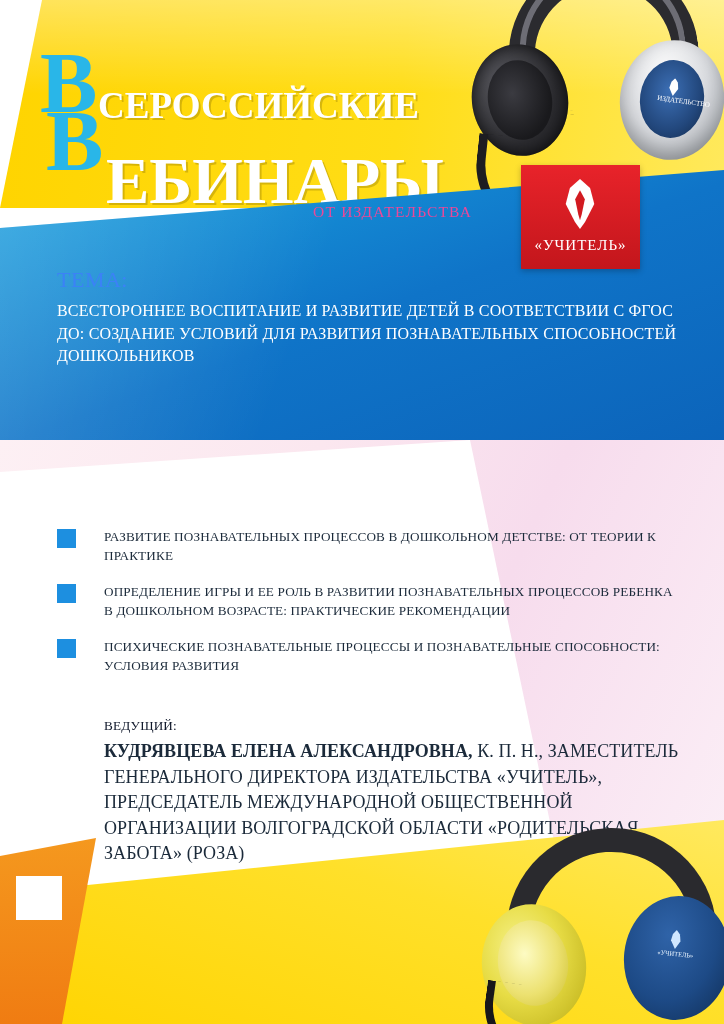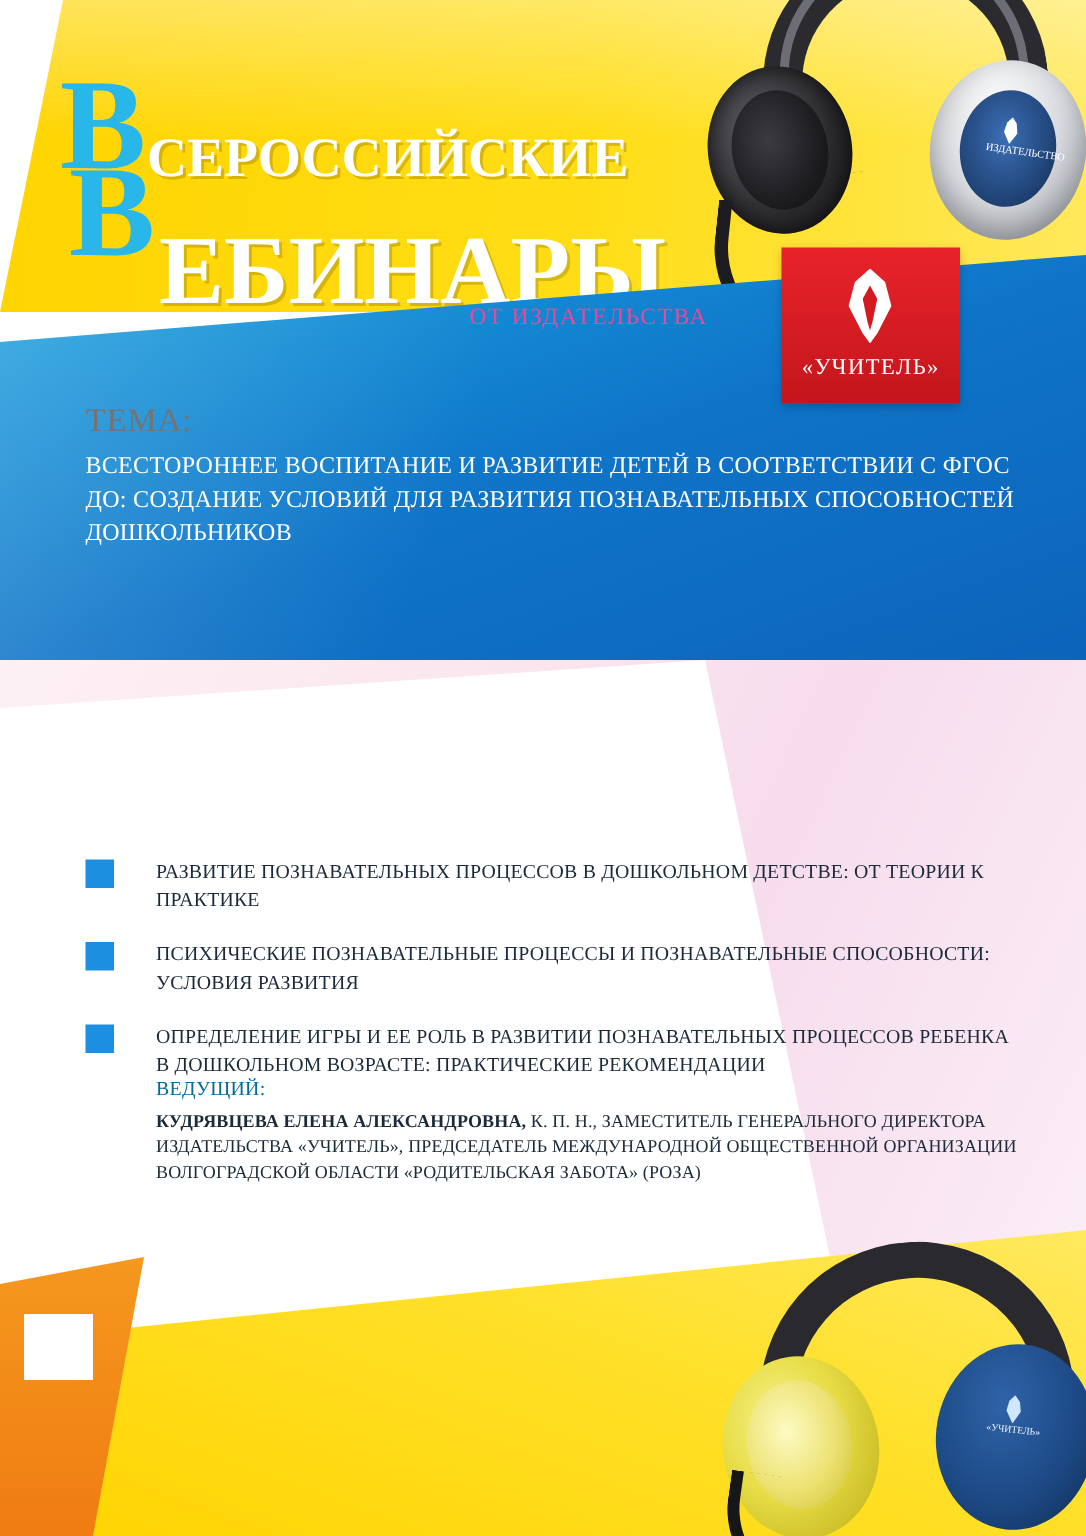--- a/index.html
+++ b/index.html
@@ -231,21 +231,21 @@
     letter-spacing: 1px;
   }
 
   
   .theme-label {
     position: absolute;
     left: 57px; top: 267px;
     font-family: "Liberation Serif", serif;
     font-size: 22px;
     letter-spacing: .5px;
-    color: #737373;
+    color: #3b82f6;
   }
   .theme-title {
     position: absolute;
     left: 57px; top: 300px;
     width: 620px;
     font-family: "Liberation Serif", serif;
     font-size: 16px;
     line-height: 1.42;
     color: #ffffff;
     letter-spacing: .2px;
@@ -262,21 +262,21 @@
     position: absolute;
     left: 0; top: 440px;
     width: 560px; height: 430px;
     background: #ffffff;
     clip-path: polygon(0 32px, 470px 0px, 560px 430px, 0 430px);
   }
 
   
   .bullets {
     position: absolute;
-    left: 57px; top: 571px;
+    left: 57px; top: 527px;
     width: 620px;
   }
   .bullet-row {
     position: relative;
     margin-bottom: 17px;
     padding-left: 47px;
   }
   .bullet-box {
     position: absolute;
     left: 0; top: 2px;
@@ -293,27 +293,27 @@
 
   
   .presenter {
     position: absolute;
     left: 104px; top: 718px;
     width: 580px;
   }
   .presenter-label {
     font-family: "Liberation Serif", serif;
     font-size: 13.2px;
-    color: #0369a1;
+    color: #0f172a;
     letter-spacing: .2px;
     margin-bottom: 5px;
   }
   .presenter-text {
     font-family: "Liberation Serif", serif;
-    font-size: 12px;
+    font-size: 18px;
     line-height: 1.42;
     color: #1b2a3a;
     letter-spacing: .1px;
   }
   .presenter-text b { font-weight: bold; }
 
   
   .bottom-yellow {
     position: absolute;
     left: 0; top: 820px;
@@ -452,25 +452,25 @@
   <div class="mid-pink"></div>
   <div class="mid-white"></div>
 
   <div class="bullets">
     <div class="bullet-row">
       <span class="bullet-box"></span>
       <span class="bullet-text">РАЗВИТИЕ ПОЗНАВАТЕЛЬНЫХ ПРОЦЕССОВ В ДОШКОЛЬНОМ ДЕТСТВЕ: ОТ ТЕОРИИ К ПРАКТИКЕ</span>
     </div>
     <div class="bullet-row">
       <span class="bullet-box"></span>
-      <span class="bullet-text">ПСИХИЧЕСКИЕ ПОЗНАВАТЕЛЬНЫЕ ПРОЦЕССЫ И ПОЗНАВАТЕЛЬНЫЕ СПОСОБНОСТИ: УСЛОВИЯ РАЗВИТИЯ</span>
+      <span class="bullet-text">ОПРЕДЕЛЕНИЕ ИГРЫ И ЕЕ РОЛЬ В РАЗВИТИИ ПОЗНАВАТЕЛЬНЫХ ПРОЦЕССОВ РЕБЕНКА В ДОШКОЛЬНОМ ВОЗРАСТЕ: ПРАКТИЧЕСКИЕ РЕКОМЕНДАЦИИ</span>
     </div>
     <div class="bullet-row">
       <span class="bullet-box"></span>
-      <span class="bullet-text">ОПРЕДЕЛЕНИЕ ИГРЫ И ЕЕ РОЛЬ В РАЗВИТИИ ПОЗНАВАТЕЛЬНЫХ ПРОЦЕССОВ РЕБЕНКА В ДОШКОЛЬНОМ ВОЗРАСТЕ: ПРАКТИЧЕСКИЕ РЕКОМЕНДАЦИИ</span>
+      <span class="bullet-text">ПСИХИЧЕСКИЕ ПОЗНАВАТЕЛЬНЫЕ ПРОЦЕССЫ И ПОЗНАВАТЕЛЬНЫЕ СПОСОБНОСТИ: УСЛОВИЯ РАЗВИТИЯ</span>
     </div>
   </div>
 
   <div class="presenter">
     <div class="presenter-label">ВЕДУЩИЙ:</div>
     <div class="presenter-text"><b>КУДРЯВЦЕВА ЕЛЕНА АЛЕКСАНДРОВНА,</b><span> К. П. Н., ЗАМЕСТИТЕЛЬ ГЕНЕРАЛЬНОГО ДИРЕКТОРА ИЗДАТЕЛЬСТВА «УЧИТЕЛЬ», ПРЕДСЕДАТЕЛЬ МЕЖДУНАРОДНОЙ ОБЩЕСТВЕННОЙ ОРГАНИЗАЦИИ ВОЛГОГРАДСКОЙ ОБЛАСТИ «РОДИТЕЛЬСКАЯ ЗАБОТА» (РОЗА)</span></div>
   </div>
 
   <div class="bottom-yellow"></div>
   <div class="bottom-orange"></div>

